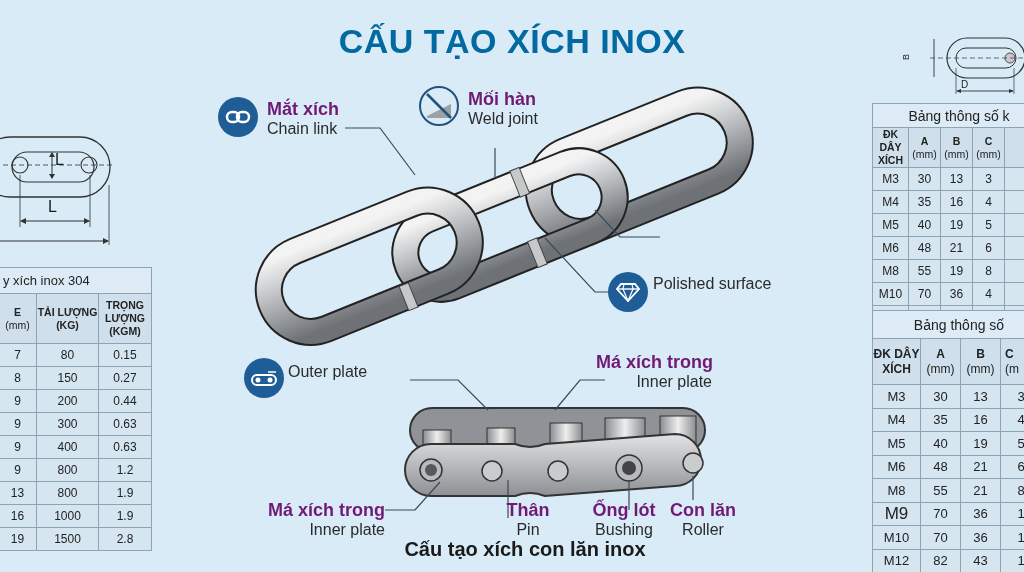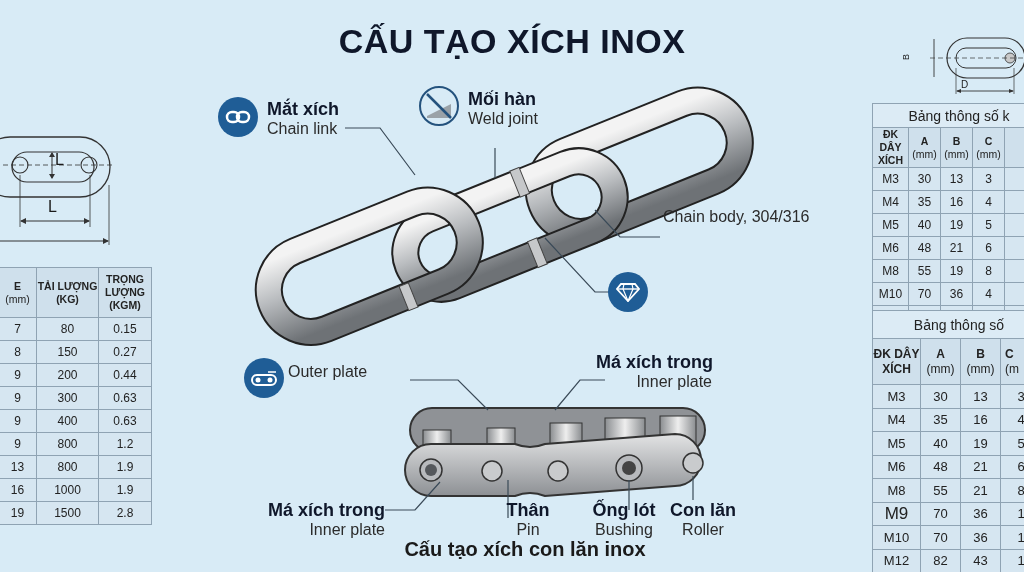--- a/index.html
+++ b/index.html
@@ -1,20 +1,20 @@
 <!DOCTYPE html>
 <html><head>
 <meta charset="utf-8">
 <style>
   * { box-sizing: border-box; margin: 0; padding: 0; }
   html, body { width: 1024px; height: 572px; overflow: hidden; }
   body { background: #d8ebf6; font-family: "Liberation Sans", sans-serif; color: #1a1a1a; position: relative; }
   .abs { position: absolute; }
-  .title { left: 0; width: 1024px; top: 22px; text-align: center; font-size: 34px; font-weight: 700; color: #0f172a; letter-spacing: 0.5px; }
-  .lbl-main { font-size: 18px; font-weight: 700; color: #0f172a; line-height: 20px; white-space: nowrap; }
+  .title { left: 0; width: 1024px; top: 22px; text-align: center; font-size: 34px; font-weight: 700; color: #0369a1; letter-spacing: 0.5px; }
+  .lbl-main { font-size: 18px; font-weight: 700; color: #701a75; line-height: 20px; white-space: nowrap; }
   .lbl-sub { font-size: 16px; color: #2b2b2b; line-height: 19px; white-space: nowrap; }
   .badge { width: 40px; height: 40px; border-radius: 50%; background: #1f5d96; display: flex; align-items: center; justify-content: center; }
   .badge-outline { width: 40px; height: 40px; border-radius: 50%; border: 2px solid #24527d; background: #d8ebf6; display:flex; align-items:center; justify-content:center; overflow:hidden; }
   table.spec { border-collapse: collapse; background: #d6e6f1; font-size: 12px; color: #222; }
   table.spec td, table.spec th { border: 1px solid #8fa3b3; text-align: center; }
   table.spec th { font-weight: 700; font-size: 10.5px; line-height: 13px; background: #cfe0ec; }
   table.spec td.caption { font-size: 13px; text-align: left; padding-left: 4px; background: #dcebf5; }
   .diag-lines { stroke: #3a4a58; fill: none; }
 </style>
 </head>
@@ -38,20 +38,23 @@
     <polygon points="90,96 84,93 84,99" fill="#333"></polygon>
   <line x1="109" y1="60" x2="109" y2="120" stroke="#333" stroke-width="0.8"></line>
   <line x1="0" y1="116" x2="108" y2="116" stroke="#333" stroke-width="1"></line>
   <polygon points="109,116 103,113 103,119" fill="#333"></polygon>
 </svg>
 <div class="abs" style="left:55px;top:151px;font-size:16px;">L</div>
 <div class="abs" style="left:48px;top:198px;font-size:16px;">L</div>
 
 <table class="spec abs" style="left:-2px;top:267px;width:154px;">
   <tbody>
+      <tr>
+        <td class="caption" colspan="3" style="height:26px;">y xích inox 304</td>
+      </tr>
   <tr style="height:50px;">
     <th style="width:38px;"><span>E</span><br><span style="font-weight:400">(mm)</span></th>
     <th style="width:62px;"><span>TẢI LƯỢNG</span><br><span>(KG)</span></th>
     <th><span>TRỌNG</span><br><span>LƯỢNG</span><br><span>(KGM)</span></th>
   </tr>
   </tbody>
     <tbody id="left-rows">
       <tr style="height: 23px;">
         <td>7</td>
         <td>80</td>
@@ -294,31 +297,31 @@
       <polygon points="6,28 30,16 30,30 6,30" fill="#9aa2a8"></polygon>
       <line x1="6" y1="6" x2="30" y2="30" stroke="#24527d" stroke-width="2.5"></line>
     </svg>
 </div>
 <div class="abs" style="left:468px;top:89px;">
   <div class="lbl-main">Mối hàn</div>
   <div class="lbl-sub">Weld joint</div>
 </div>
 
 <div class="abs" style="left:663px;top:207px;">
-  <div class="lbl-sub">Chain body, 304/316</div>
 </div>
 
 <div class="abs badge" style="left:608px;top:272px;">
   <svg width="24" height="20">
       <polygon points="5,2 19,2 23,7 12,19 1,7" fill="none" stroke="#fff" stroke-width="1.8"></polygon>
       <line x1="1" y1="7" x2="23" y2="7" stroke="#fff" stroke-width="1.4"></line>
       <polyline points="8,2 7,7 12,19 17,7 16,2" fill="none" stroke="#fff" stroke-width="1.2"></polyline>
     </svg>
 </div>
 <div class="abs" style="left:653px;top:274px;">
+  <div class="lbl-sub">Polished surface</div>
 </div>
 
 <svg class="abs" style="left:395px;top:388px;" width="320" height="120">
   <defs>
     <linearGradient id="plate" x1="0" y1="0" x2="0" y2="1">
         <stop offset="0" stop-color="#e2e3e4"></stop>
         <stop offset="1" stop-color="#8d9094"></stop>
       </linearGradient>
     <linearGradient id="roll" x1="0" y1="0" x2="1" y2="0">
         <stop offset="0" stop-color="#8a8d90"></stop>

